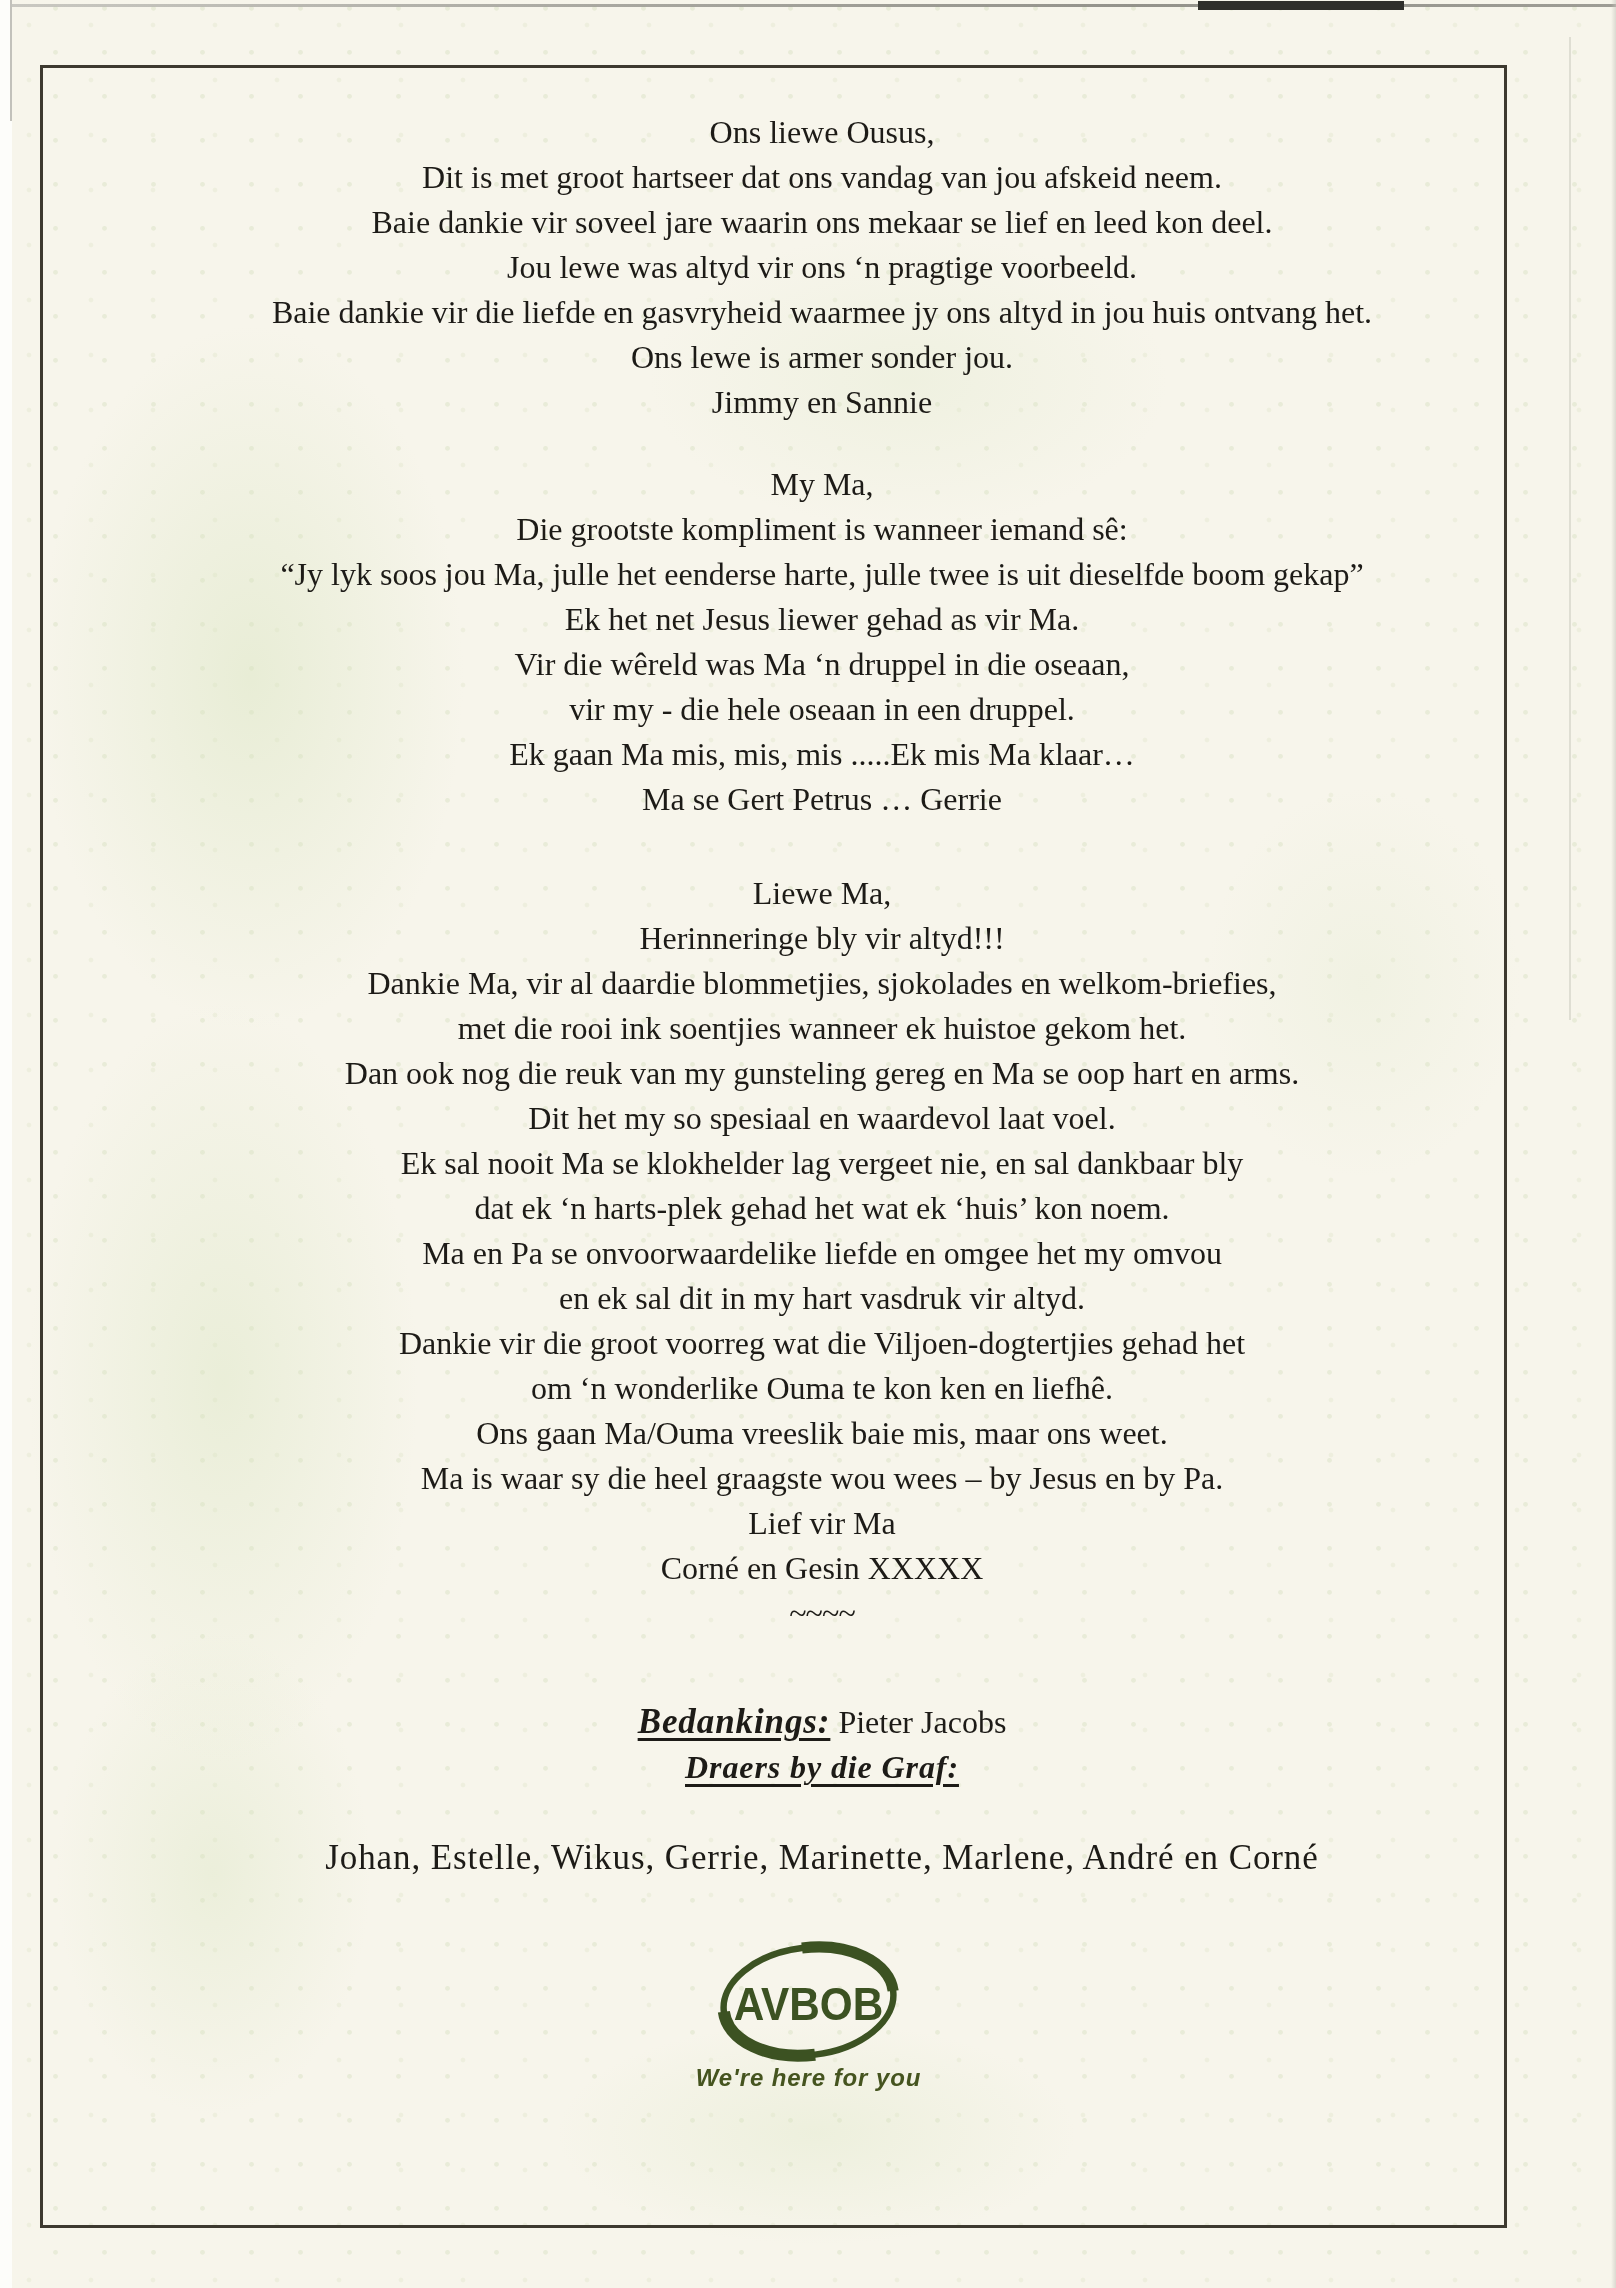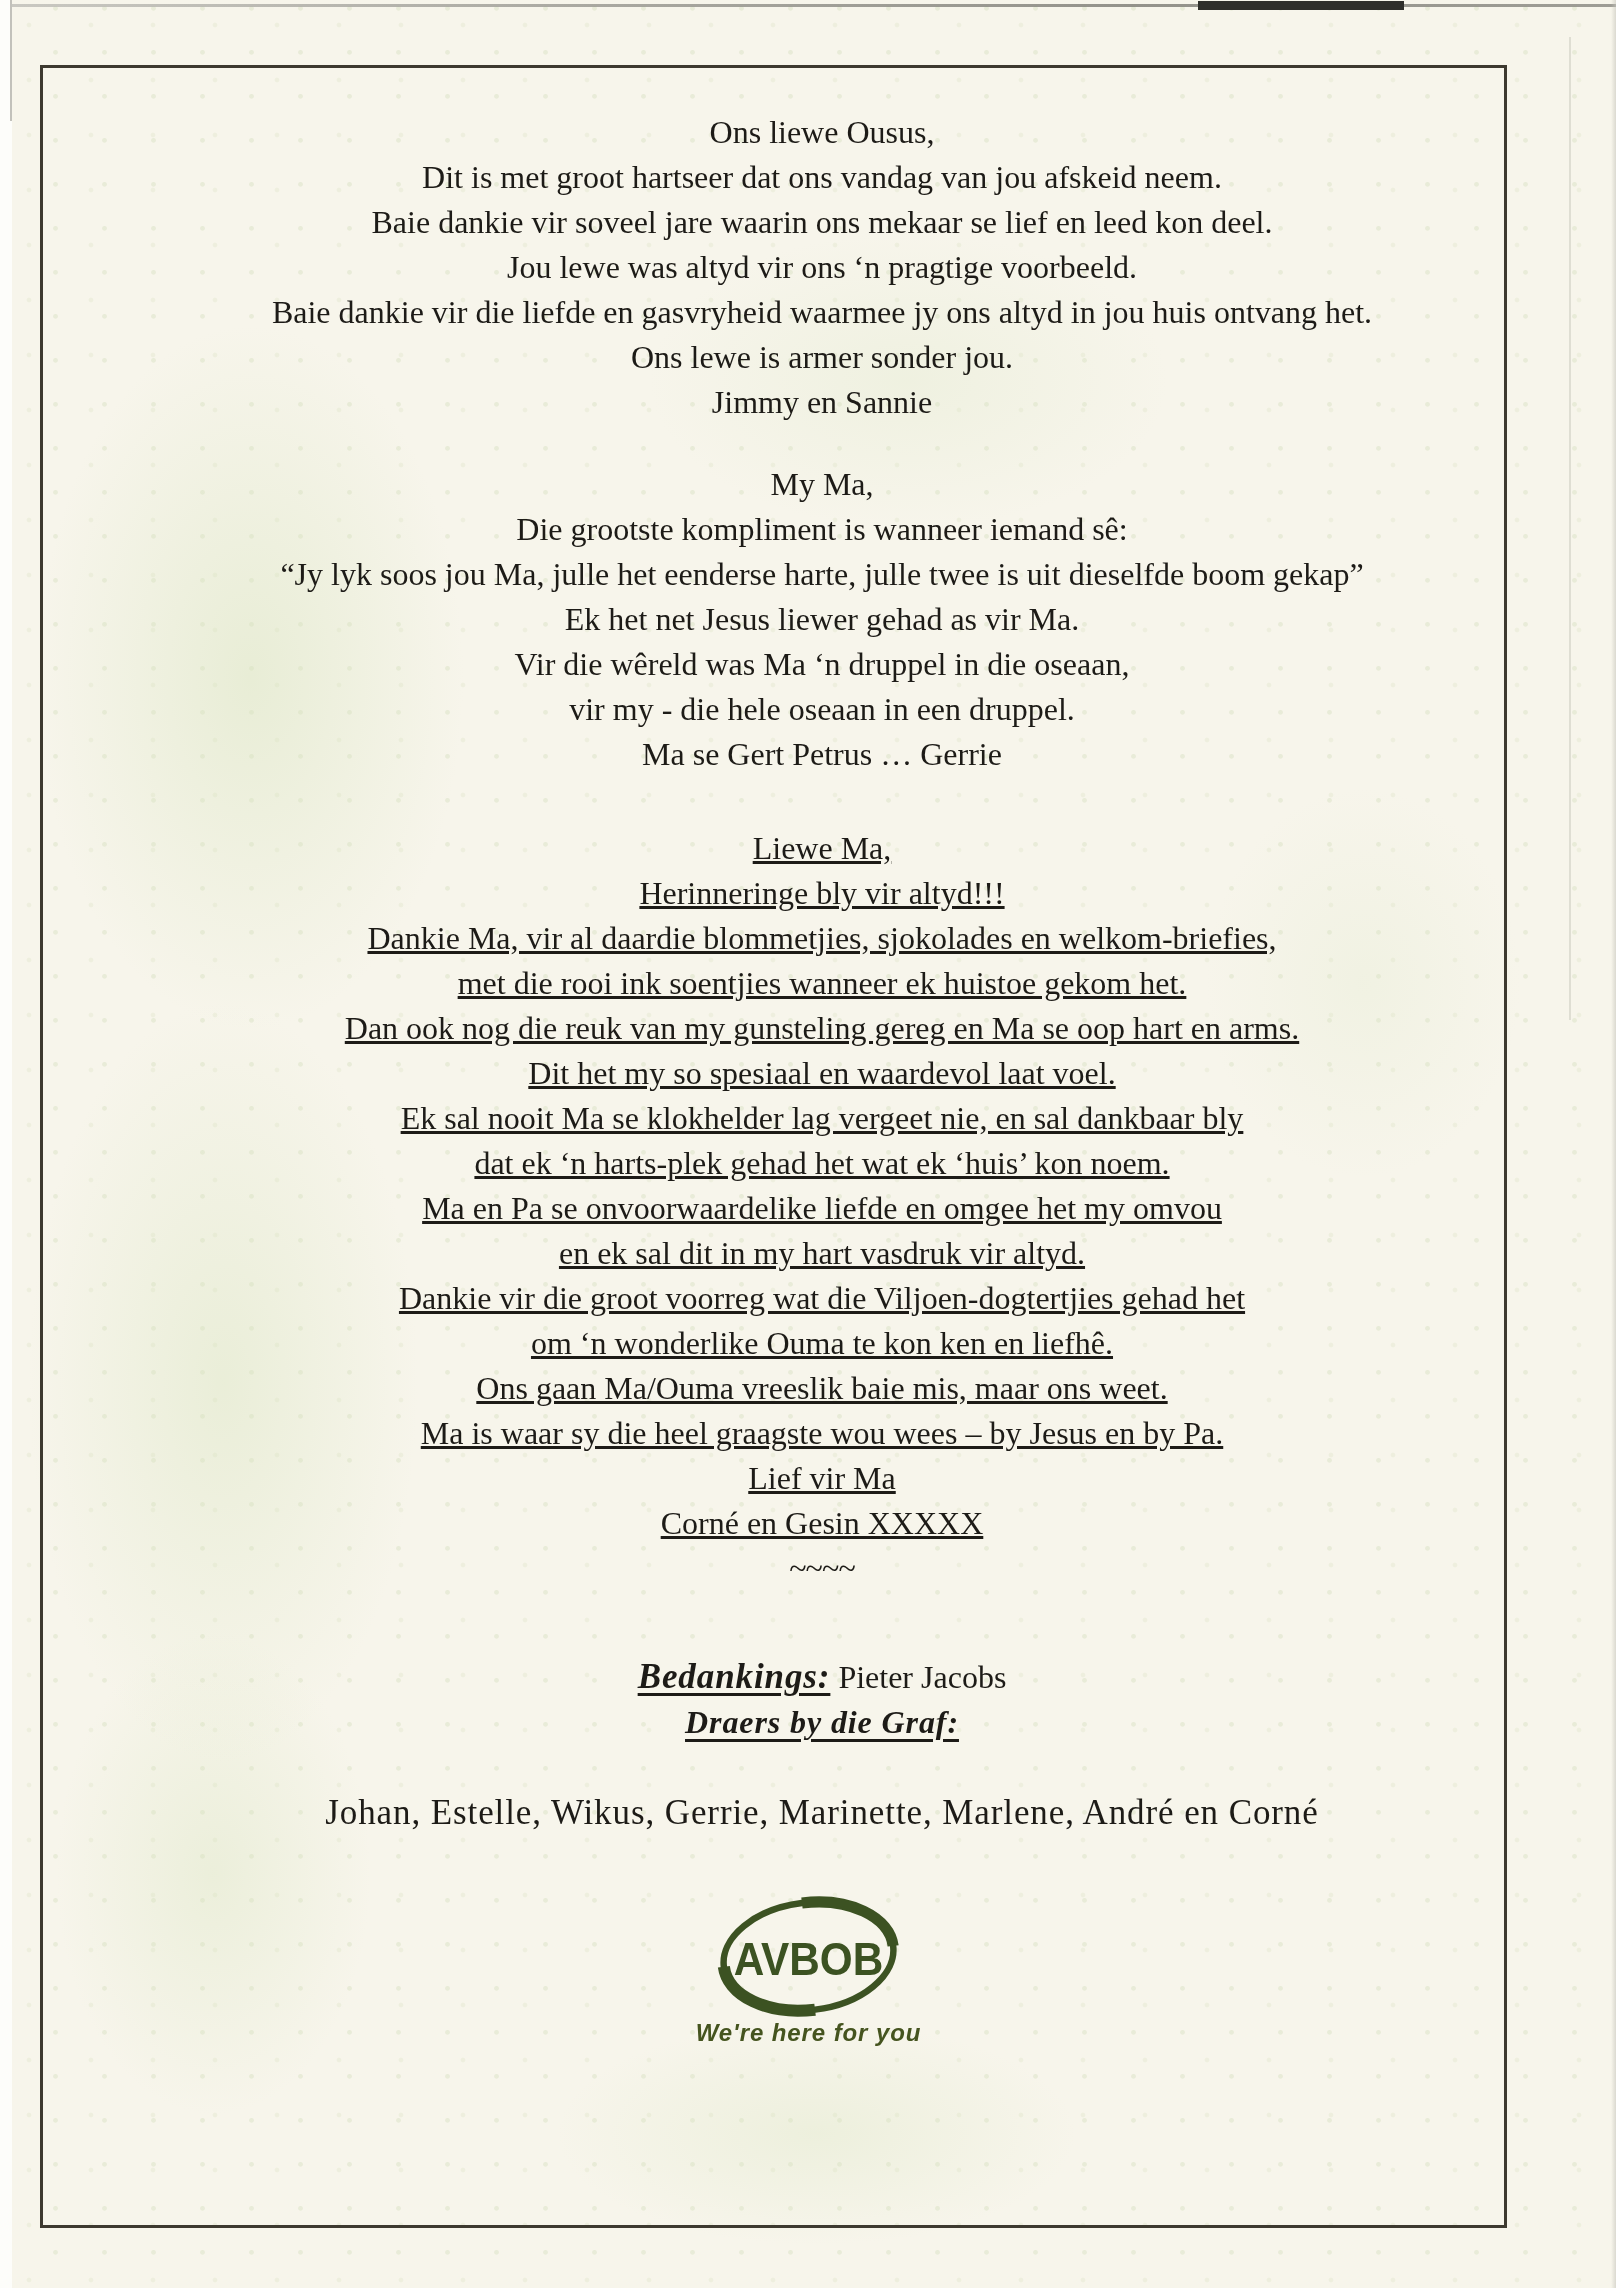--- a/index.html
+++ b/index.html
@@ -35,21 +35,21 @@
   .scan-crease{position:absolute;top:37px;left:1569px;width:1.9px;height:983px;background:rgba(140,140,126,.22);}
 
   
   .frame{position:absolute;left:40px;top:65px;width:1467px;height:2163px;
     border:3.7px solid #3d392f;box-sizing:border-box;}
 
   .content{position:absolute;left:0;top:110px;width:1617px;text-align:center;}
   .content p{margin:0;font-size:32px;line-height:45px;padding-left:27px;}
 
   .block-2{margin-top:37px;}
-  .block-3{margin-top:49px;text-decoration:underline;}
+  .block-3{margin-top:49px;}
 
   .divider{margin-top:26px;font-size:28px;line-height:45px;letter-spacing:-0.9px;}
 
   .ack-line{margin-top:63px !important;font-size:32px !important;line-height:46px !important;text-align:center;}
   .heading-label{font-weight:bold;font-style:italic;font-size:35px;letter-spacing:0.9px;
     text-decoration:underline;text-decoration-thickness:2.8px;text-underline-offset:4.6px;}
   .draers{margin:38px 0 0 0;font-size:36px;line-height:48px;font-weight:bold;font-style:italic;
     letter-spacing:0.9px;text-decoration:underline;text-decoration-thickness:2.8px;text-underline-offset:5.6px;}
   .names{margin-top:45px !important;font-size:35px !important;line-height:46px !important;letter-spacing:0.9px;}
 
@@ -87,20 +87,21 @@
       <p>Jimmy en Sannie</p>
     </section>
 
     <section class="block block-2">
       <p>My Ma,</p>
       <p>Die grootste kompliment is wanneer iemand sê:</p>
       <p>“Jy lyk soos jou Ma, julle het eenderse harte, julle twee is uit dieselfde boom gekap”</p>
       <p>Ek het net Jesus liewer gehad as vir Ma.</p>
       <p>Vir die wêreld was Ma ‘n druppel in die oseaan,</p>
       <p>vir my - die hele oseaan in een druppel.</p>
+      <p>Ek gaan Ma mis, mis, mis .....Ek mis Ma klaar…</p>
       <p>Ma se Gert Petrus … Gerrie</p>
     </section>
 
     <section class="block block-3">
       <p>Liewe Ma,</p>
       <p>Herinneringe bly vir altyd!!!</p>
       <p>Dankie Ma, vir al daardie blommetjies, sjokolades en welkom-briefies,</p>
       <p>met die rooi ink soentjies wanneer ek huistoe gekom het.</p>
       <p>Dan ook nog die reuk van my gunsteling gereg en Ma se oop hart en arms.</p>
       <p>Dit het my so spesiaal en waardevol laat voel.</p>

